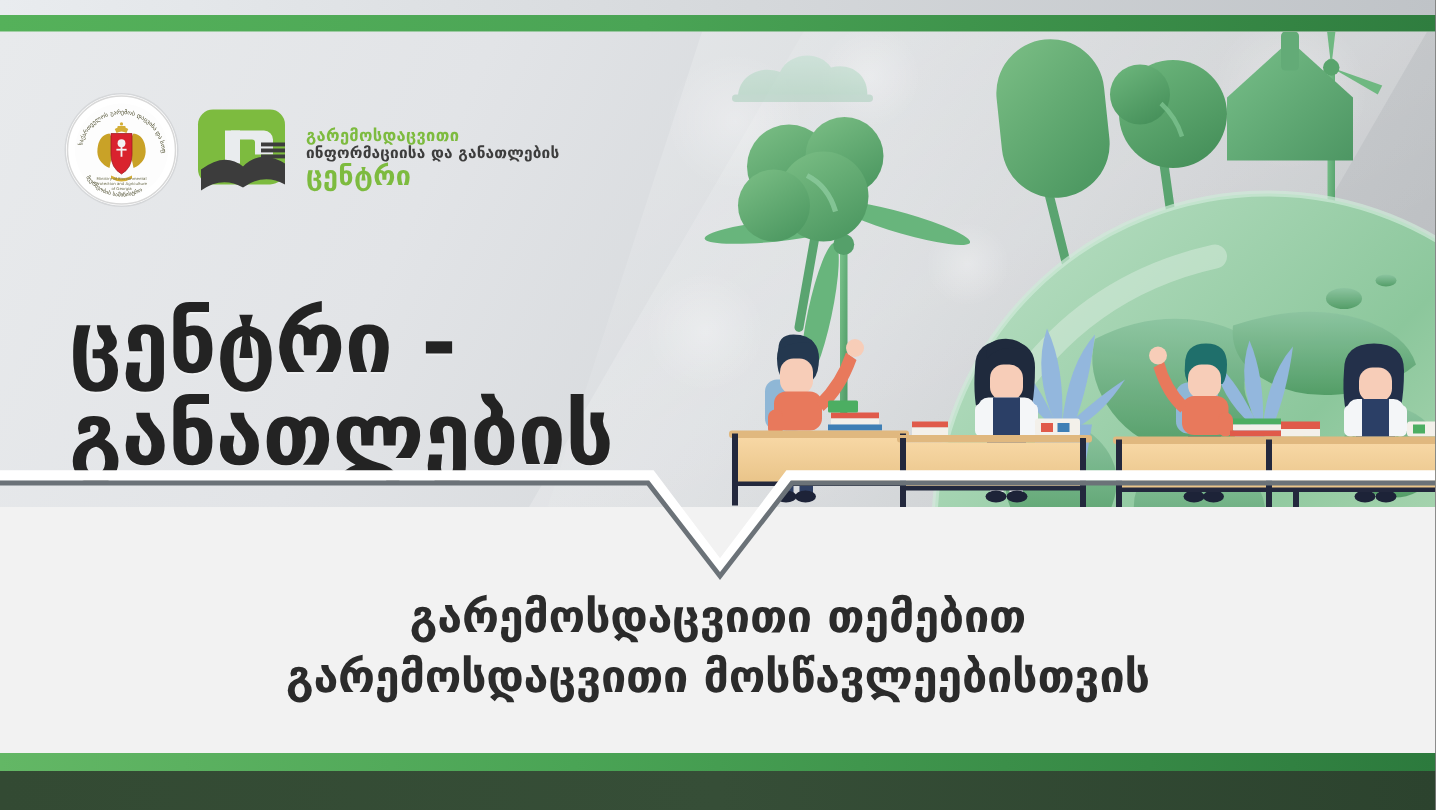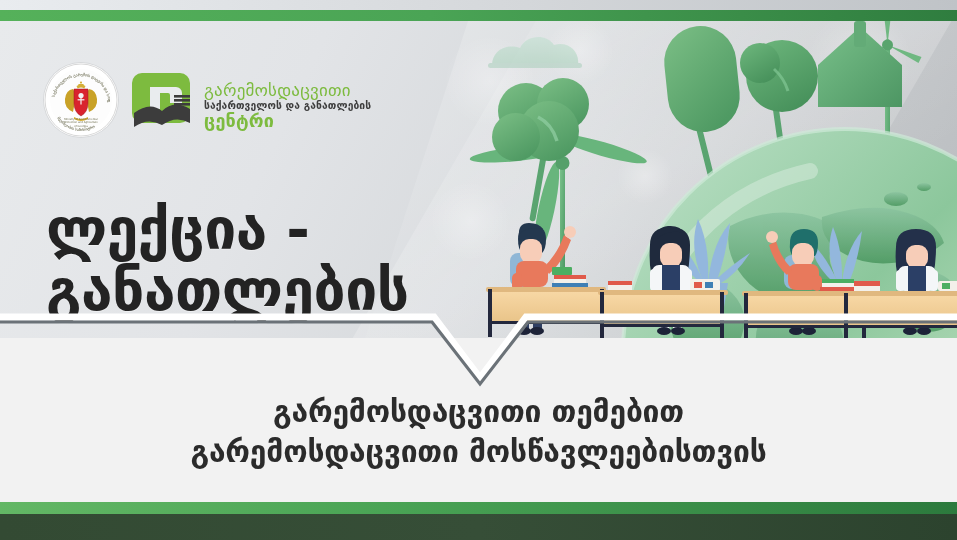--- a/index.html
+++ b/index.html
@@ -49,21 +49,21 @@
   
   .logo-row{position:absolute;left:44px;top:42px;display:flex;align-items:center;gap:12px;z-index:25;}
   .emblem{
     width:74px;height:74px;border-radius:50%;
     background:#ffffff;position:relative;overflow:hidden;
     box-shadow:0 0 0 1px rgba(0,0,0,.07);
   }
   .emblem svg{position:absolute;left:0;top:0;}
   .logo-mark{width:62px;height:62px;position:relative;}
   .logo-text{display:flex;flex-direction:column;line-height:1.02;}
-  .lt1{font-size:17px;font-weight:400;color:#7dbb3f;letter-spacing:.2px;margin-top:12px;}
+  .lt1{font-size:11px;font-weight:700;color:#7dbb3f;letter-spacing:.2px;margin-top:12px;}
   .lt2{font-size:10.3px;font-weight:700;color:#3d3d3d;letter-spacing:.1px;margin-top:1px;}
   .lt3{font-size:18px;font-weight:700;color:#7dbb3f;letter-spacing:.2px;margin-top:1px;}
 
   
   .title{
     position:absolute;left:46px;top:140px;z-index:26;
     font-size:57px;font-weight:800;color:#232323;line-height:1.06;
     letter-spacing:-.5px;
     text-shadow:0 1px 0 rgba(255,255,255,.35);
     max-width:430px;
@@ -416,27 +416,27 @@
           <path d="M4 44 q16 -12 28 -2 l0 14 q-14 -8 -28 2 Z" fill="#3c3c3c"></path>
           <path d="M60 40 q-16 -10 -28 2 l0 14 q14 -10 28 -2 Z" fill="#3c3c3c"></path>
           <rect x="44" y="26" width="16" height="2.6" fill="#3c3c3c"></rect>
           <rect x="44" y="30" width="16" height="2.6" fill="#3c3c3c"></rect>
           <rect x="44" y="34" width="16" height="2.6" fill="#3c3c3c"></rect>
         </svg>
       </div>
 
       <div class="logo-text">
         <span class="lt1">გარემოსდაცვითი</span>
-        <span class="lt2">საქართველოს და განათლების</span>
+        <span class="lt2">ინფორმაციისა და განათლების</span>
         <span class="lt3">ცენტრი</span>
       </div>
     </div>
 
     <h1 class="title">
-      <span class="ln">ლექცია -</span>
+      <span class="ln">ცენტრი -</span>
       <span class="ln">განათლების</span>
     </h1>
   </div>
 
   <div class="lower"></div>
 
   <svg class="divider" viewBox="0 0 957 90" xmlns="http://www.w3.org/2000/svg">
     <path d="M0 14 L435 14 L480 72 L525 14 L957 14 L957 0 L0 0 Z" fill="#b9bcbf" opacity="0"></path>
     <path d="M0 17 L434 17 L480 78 L526 17 L957 17" fill="none" stroke="#ffffff" stroke-width="7"></path>
     <path d="M0 22 L432 22 L480 84 L528 22 L957 22" fill="none" stroke="#6b7278" stroke-width="3.2"></path>

